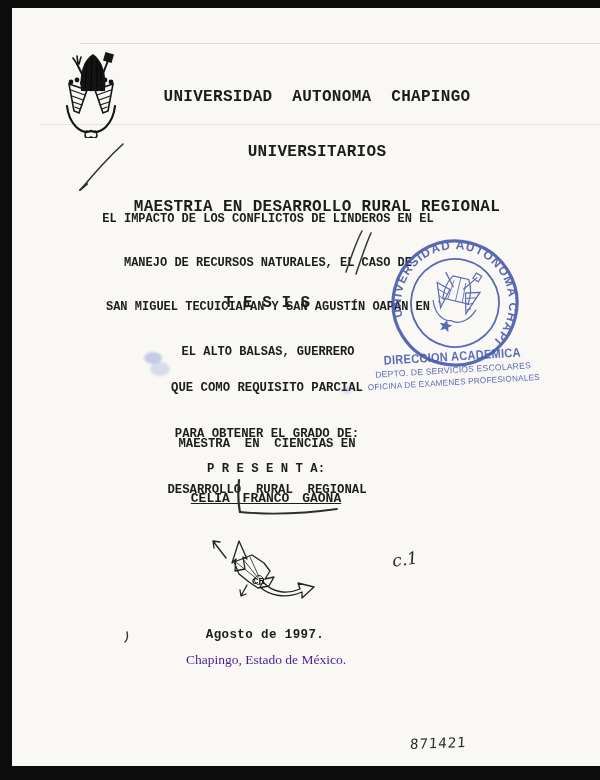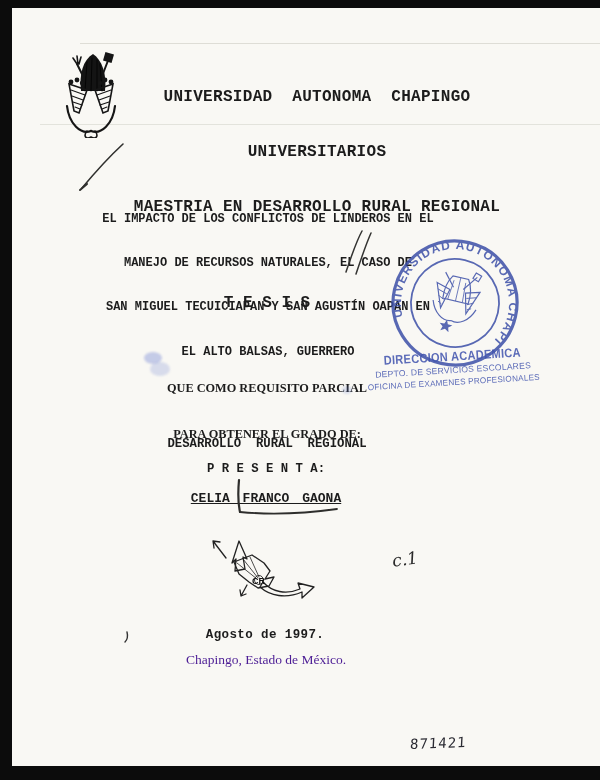--- a/index.html
+++ b/index.html
@@ -7,21 +7,21 @@
        font-family:"Liberation Sans",sans-serif;}
   .abs{position:absolute;}
   .mono{font-family:"Liberation Mono","DejaVu Sans Mono",monospace;font-weight:bold;
         color:#1c1c1c;white-space:pre;text-align:center;}
   .edge{background:#0c0c0c;}
   
   .header{left:107px;top:51px;width:420px;font-size:16px;line-height:18.4px;letter-spacing:.3px;}
   
   .title{left:88px;top:182px;width:360px;font-size:12px;line-height:14.8px;}
   .tesis{left:87px;top:294px;width:360px;font-size:16px;}
-  .req{left:87px;top:350px;width:360px;font-size:12.3px;line-height:15.4px;font-family:Liberation Serif, serif;}
+  .req{left:87px;top:350px;width:360px;font-size:12.3px;line-height:15.4px;}
   .degree{left:87px;top:406px;width:360px;font-size:12.3px;line-height:15.4px;}
   .presenta{left:86px;top:462px;width:360px;font-size:12.3px;text-align:center;}
   .author{left:86px;top:491px;width:360px;font-size:13px;word-spacing:5px;text-decoration:underline;}
   .dateline{left:85px;top:628px;width:360px;font-size:12.5px;letter-spacing:.4px;}
   .location{left:86px;top:652px;width:360px;font-family:"Liberation Serif","DejaVu Serif",serif;
             font-weight:normal;color:#4c1d95;font-size:13.5px;text-align:center;}
   .copynote{left:392px;top:549px;font-family:"DejaVu Serif",serif;font-style:italic;
             font-size:17px;color:#2a2a2a;transform:rotate(-8deg);}
   .accnum{left:410px;top:735px;font-family:"DejaVu Sans Mono",monospace;font-size:14px;
           color:#2b2b33;letter-spacing:1px;transform:rotate(-2deg) skewX(-5deg);}
@@ -136,20 +136,21 @@
 <div class="abs smudge" style="left:150px;top:362px;width:20px;height:14px;background:rgba(110,130,210,.24);"></div>
 <div class="abs smudge" style="left:342px;top:386px;width:10px;height:8px;background:rgba(110,130,210,.22);"></div>
 
 <div class="abs stamp-lines">
   <div class="stamp-l1">DIRECCION ACADEMICA</div>
   <div class="stamp-l2">DEPTO. DE SERVICIOS ESCOLARES</div>
   <div class="stamp-l3">OFICINA DE EXAMENES PROFESIONALES</div>
 </div>
 
 <div class="abs mono degree">
+  <div>MAESTRA  EN  CIENCIAS EN</div>
   <div>DESARROLLO  RURAL  REGIONAL</div>
 </div>
 
 <div class="abs mono presenta">P R E S E N T A:</div>
 <div class="abs mono author">CELIA FRANCO GAONA</div>
 
 <svg class="abs" style="left:232px;top:477px;" width="112" height="40" viewBox="0 0 112 40">
   <path d="M7,3 C6,14 6,26 8,35" stroke="#2e2e2c" stroke-width="2.2" fill="none" stroke-linecap="round"></path>
   <path d="M8,35 C40,38 76,36 105,32" stroke="#2e2e2c" stroke-width="1.8" fill="none" stroke-linecap="round"></path>
 </svg>

